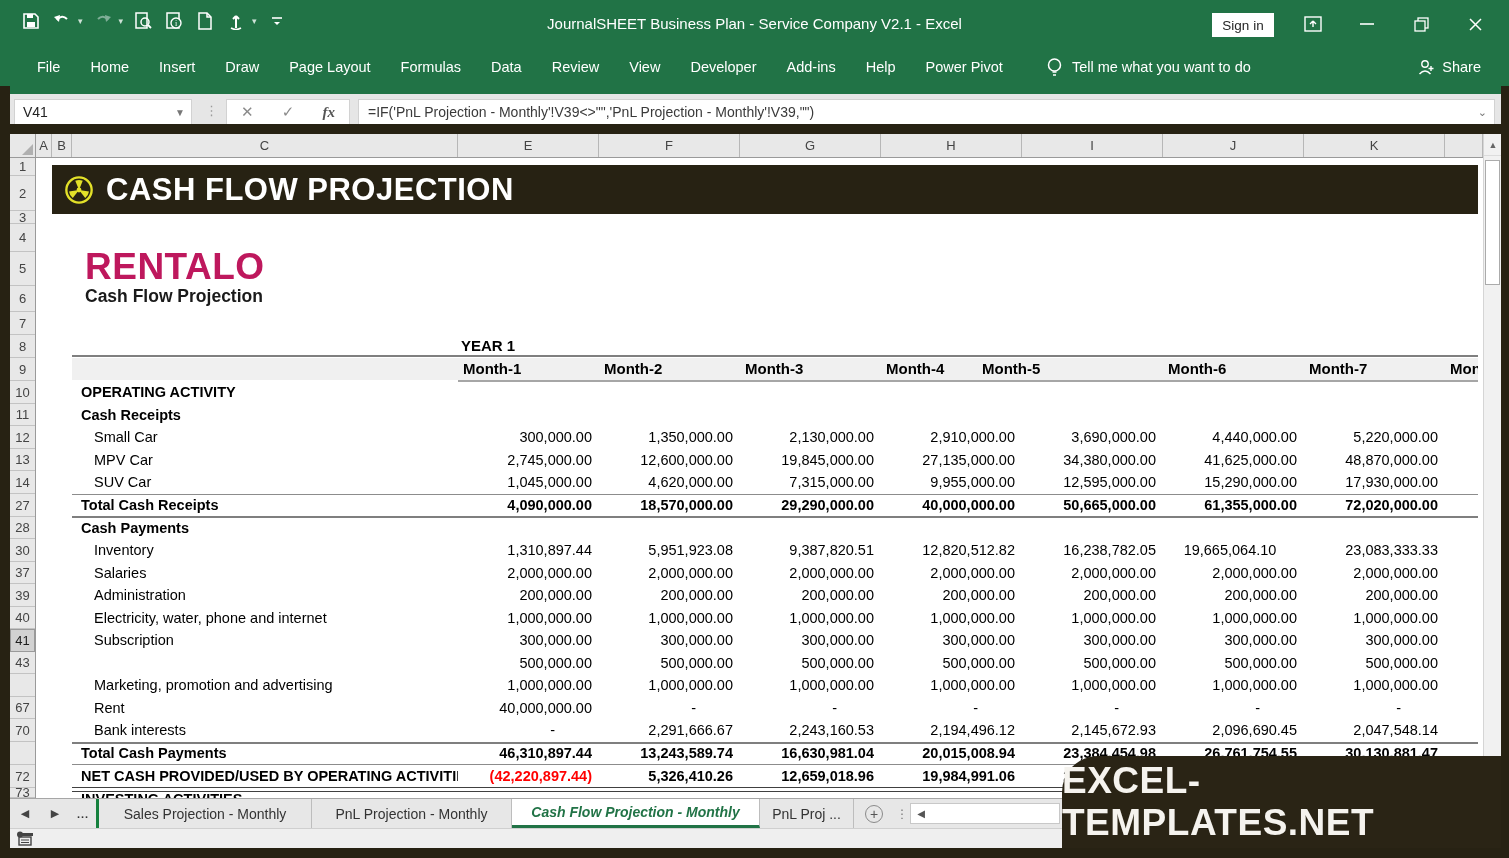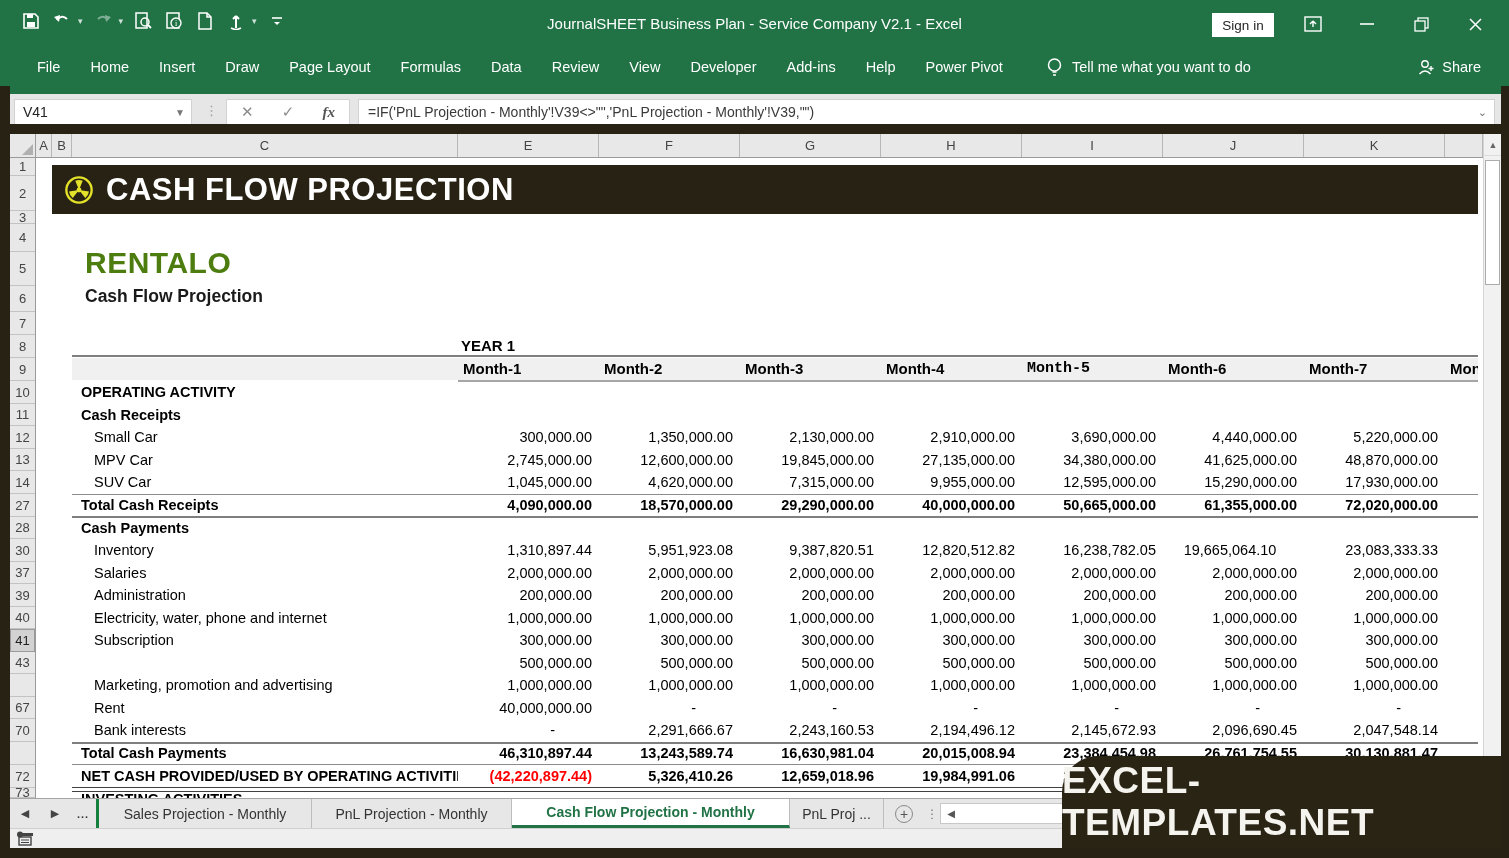--- a/index.html
+++ b/index.html
@@ -50,21 +50,21 @@
   #rowheaders { left:10px; top:158px; width:26px; height:640px; background:#e8e8e8; border-right:1px solid #9a9a9a; overflow:hidden; }
   .rowh { position:absolute; left:0; width:25px; display:flex; align-items:center; justify-content:center;
     color:#444; font-size:13px; border-bottom:1px solid #c3c3c3; overflow:hidden; }
   .rowh.sel { background:#d2d2d2; color:#1e1e1e; border:1px solid #9a9a9a; }
 
   
   #grid { left:36px; top:158px; width:1442px; height:640px; background:#fff; overflow:hidden; z-index:5; }
   #banner { position:absolute; left:16px; top:7px; width:1426px; height:49px; background:#272213;
     display:flex; align-items:center; }
   #banner-title { color:#fff; font-size:31px; font-weight:bold; letter-spacing:0.5px; margin-left:12px; }
-  #company { position:absolute; left:49px; top:88px; font-size:30px; font-weight:bold; color:#4d7c0f; letter-spacing:0.5px; }
+  #company { position:absolute; left:49px; top:88px; font-size:37px; font-weight:bold; color:#be185d; letter-spacing:0.5px; }
   #subtitle { position:absolute; left:49px; top:128px; font-size:17.5px; font-weight:bold; color:#1a1a1a; }
   #yearlabel { position:absolute; left:425px; top:179px; font-size:15px; font-weight:bold; color:#000; }
   .hline { position:absolute; background:#7f7f7f; }
   #monthsbg { position:absolute; left:36px; top:200px; width:1406px; height:22px; background:#f0f0f0; }
   .monthh { position:absolute; top:200px; height:22px; line-height:22px; font-size:15px; font-weight:bold; color:#000; padding-left:5px; }
   .srow { position:absolute; left:0; width:1560px; height:22px; line-height:22px; }
   .clabel { position:absolute; left:45px; width:377px; white-space:nowrap; overflow:hidden; font-size:14.5px; color:#000; }
   .clabel.sec, .clabel.sub, .clabel.tot, .clabel.net { font-weight:bold; }
   .clabel.item { padding-left:13px; }
   .cell { position:absolute; height:22px; text-align:right; font-size:14.5px; color:#000; padding-right:7px;
@@ -491,39 +491,39 @@
     <div class="hline" style="left:36px;top:336px;width:1406px;height:1px;background:#8c8c8c;"></div>
     <div class="hline" style="left:36px;top:358px;width:1406px;height:2px;"></div>
     <div class="hline" style="left:36px;top:584px;width:1406px;height:2px;"></div>
     <div class="hline" style="left:36px;top:606px;width:1406px;height:1px;background:#8c8c8c;"></div>
     <div class="hline" style="left:36px;top:629px;width:1406px;height:1px;background:#404040;"></div>
     <div class="hline" style="left:36px;top:633px;width:1406px;height:1px;background:#404040;"></div>
   <div class="monthh" style="left: 422px; width: 141px;">Month-1</div>
       <div class="monthh" style="left: 563px; width: 141px;">Month-2</div>
       <div class="monthh" style="left: 704px; width: 141px;">Month-3</div>
       <div class="monthh" style="left: 845px; width: 141px;">Month-4</div>
-      <div class="monthh" style="left: 986px; width: 141px; font-family: Liberation Mono, monospace;">Month-5</div>
+      <div class="monthh" style="left: 941px; width: 141px;">Month-5</div>
       <div class="monthh" style="left: 1127px; width: 141px;">Month-6</div>
       <div class="monthh" style="left: 1268px; width: 141px;">Month-7</div>
       <div class="monthh" style="left: 1409px; width: 141px;">Month-8</div>
     </div>
 
   <div class="abs" id="vscroll">
     <div id="vs-up">▲</div>
     <div id="vs-thumb"></div>
   </div>
 
   <div class="abs" id="tabbar">
     <div class="tnav">◀</div>
     <div class="tnav">▶</div>
     <div class="tnav more">...</div>
     <div id="stabs" style="display:flex;align-items:stretch;">
         <div class="stab first" style="width: 216px;">Sales Projection - Monthly</div>
         <div class="stab" style="width: 200px;">PnL Projection - Monthly</div>
-        <div class="stab active" style="width: 278px;">Cash Flow Projection - Monthly</div>
+        <div class="stab active" style="width: 248px; font-style: italic;">Cash Flow Projection - Monthly</div>
         <div class="stab" style="width: 94px;">PnL Proj ...</div>
       </div>
     <div id="addsheet">
       <span class="circ">+</span>
     </div>
     <div id="tab-dots">⋮</div>
     <div id="hscroll">
       <div id="hs-left">◀</div>
     </div>
   </div>

